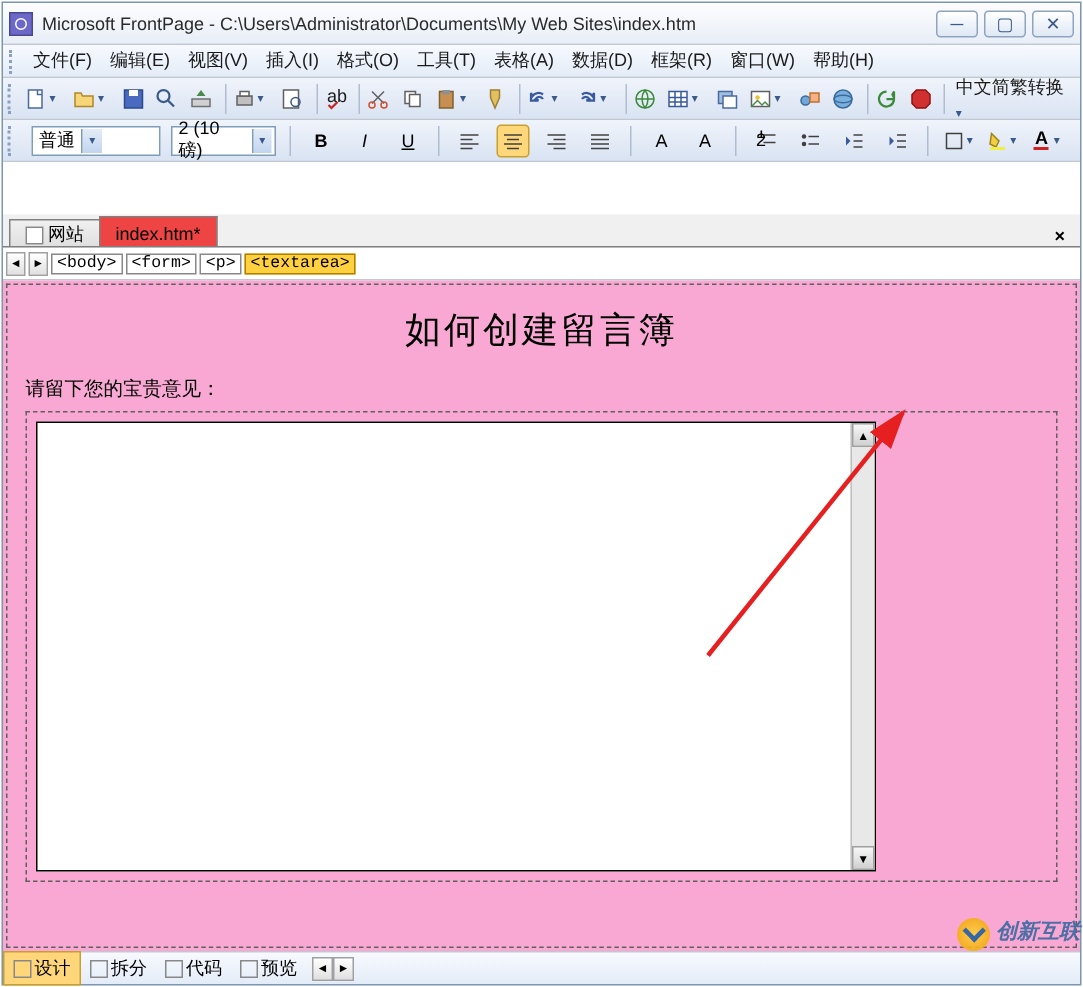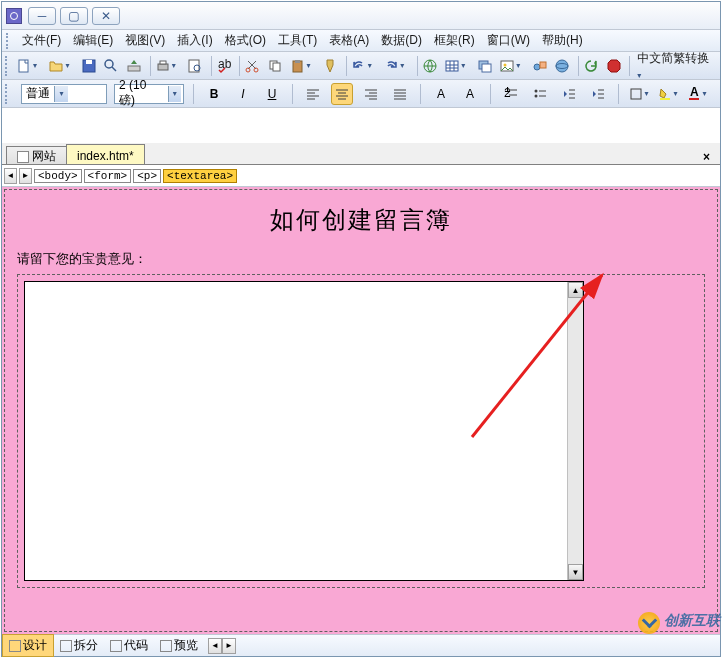--- a/index.html
+++ b/index.html
@@ -25,21 +25,21 @@
 .tb-text.dd::after{content:" ▾";font-size:8px;color:#3a5a8a;}
 .formatbar{height:28px;background:linear-gradient(#f0f4fb,#d9e3f2);border-bottom:1px solid #c0c8d4;display:flex;align-items:center;padding:0 2px;gap:7px;}
 .formatbar::before{content:"";width:4px;height:20px;margin:0 3px 0 1px;border-left:2px dotted #8aa0c0;}
 .combo{height:20px;border:1px solid #7f9db9;background:#fff;display:flex;align-items:center;padding:0 2px 0 4px;}
 .combo .dd-btn{width:14px;height:16px;background:linear-gradient(#e4ecf7,#c2d5f0);border-left:1px solid #7f9db9;display:flex;align-items:center;justify-content:center;margin-left:4px;}
 .combo .dd-btn::after{content:"▾";font-size:8px;color:#3a5a8a;}
 .fb{width:22px;height:22px;display:flex;align-items:center;justify-content:center;border:1px solid transparent;border-radius:3px;font-family:"Times New Roman",serif;}
 .fb.active{background:#fdd77a;border-color:#c8a030;}
 .fb.dd::after{content:"▾";font-size:8px;color:#3a5a8a;margin-left:1px;}
 .tabbar{height:22px;background:#f0f0f0;border-bottom:1px solid #808080;display:flex;align-items:flex-end;padding:0 4px;position:relative;margin-top:35px;}
-.tab{height:20px;padding:2px 10px 0;border:1px solid #808080;border-bottom:none;background:#fef9c3;font-family:"Courier New",monospace;margin-right:-1px;display:flex;align-items:center;gap:3px;}
+.tab{height:20px;padding:2px 10px 0;border:1px solid #808080;border-bottom:none;background:#ef4444;font-family:"Courier New",monospace;margin-right:-1px;display:flex;align-items:center;gap:3px;}
 .tab.inactive{background:linear-gradient(#f0f0f0,#e0e0e0);height:18px;}
 .tab-icon{width:12px;height:12px;border:1px solid #888;background:#fff;}
 .tab-close{margin-left:auto;color:#000;font-family:Arial;font-weight:bold;cursor:pointer;padding:0 6px;}
 .breadcrumb{height:22px;border-bottom:1px solid #c0c8d4;display:flex;align-items:center;padding:0 2px;gap:2px;background:#fff;}
 .bc-nav{width:13px;height:16px;border:1px solid #a0a0a0;background:linear-gradient(#fff,#e0e0e0);display:flex;align-items:center;justify-content:center;font-size:8px;}
 .bc-tag{border:1px solid #888;padding:0 3px;font-family:"Courier New",monospace;font-size:11px;background:#fff;}
 .bc-tag.active{background:#ffd040;border-color:#b08000;}
 .workspace{flex:1;background:#f9a8d4;overflow:hidden;position:relative;padding:2px;}
 .page-edit{border:1px dashed #606060;height:100%;padding:10px 12px;}
 .page-title{text-align:center;font-size:24px;font-family:SimSun;letter-spacing:2px;padding:4px 0 10px;}
@@ -67,20 +67,21 @@
 .watermark .wm-icon::after{content:"";position:absolute;left:6px;top:3px;width:8px;height:8px;border-right:3px solid #2060a0;border-bottom:3px solid #2060a0;transform:rotate(45deg);}
 .watermark .wm-text{font-size:14px;color:#3a6aa0;font-weight:bold;font-style:italic;}
 </style>
 </head>
 <body>
 
 <div class="window">
 
   <div class="titlebar">
     <div class="app-icon"></div>
+    <div class="title-text">Microsoft FrontPage - C:\Users\Administrator\Documents\My Web Sites\index.htm</div>
     <div class="win-btns">
       <div class="win-btn">─</div>
       <div class="win-btn">▢</div>
       <div class="win-btn">✕</div>
     </div>
   </div>
 
   <div class="menubar">
     <span class="menu-item">文件(F)</span>
     <span class="menu-item">编辑(E)</span>

